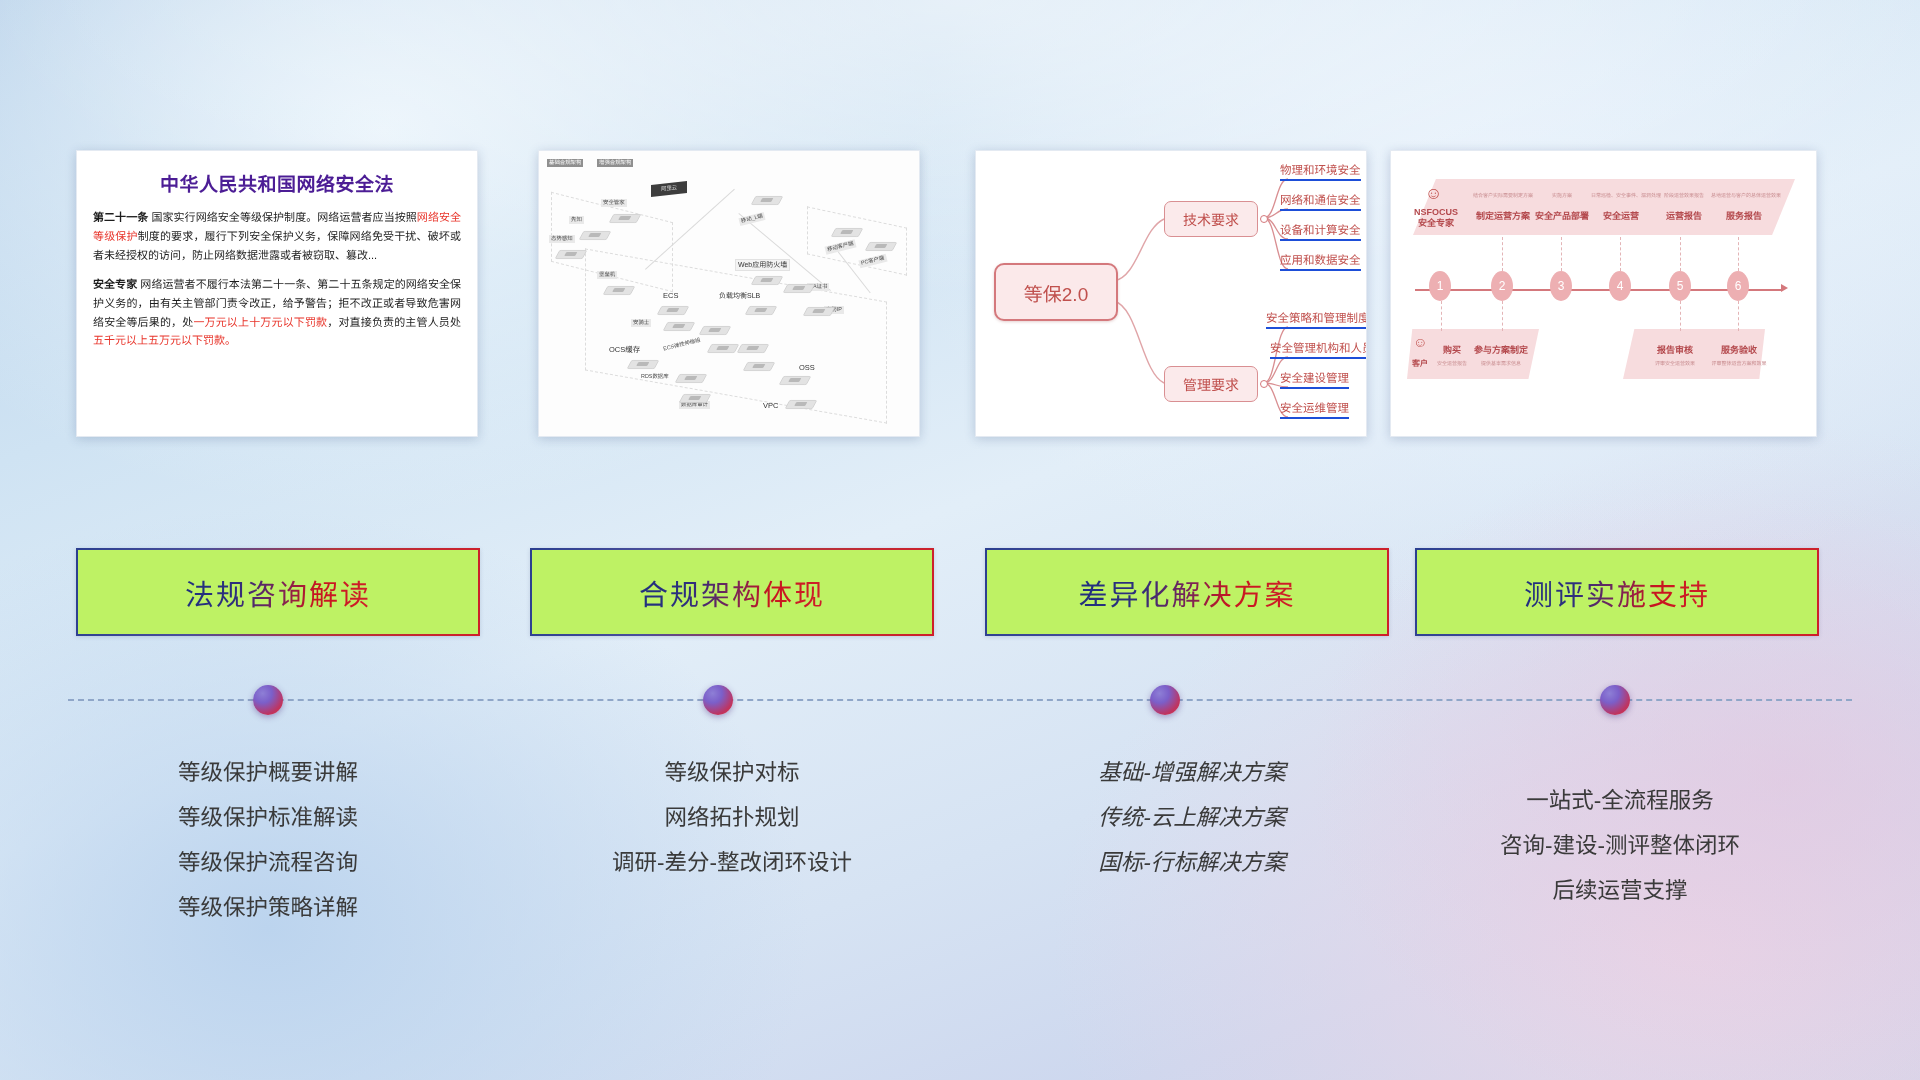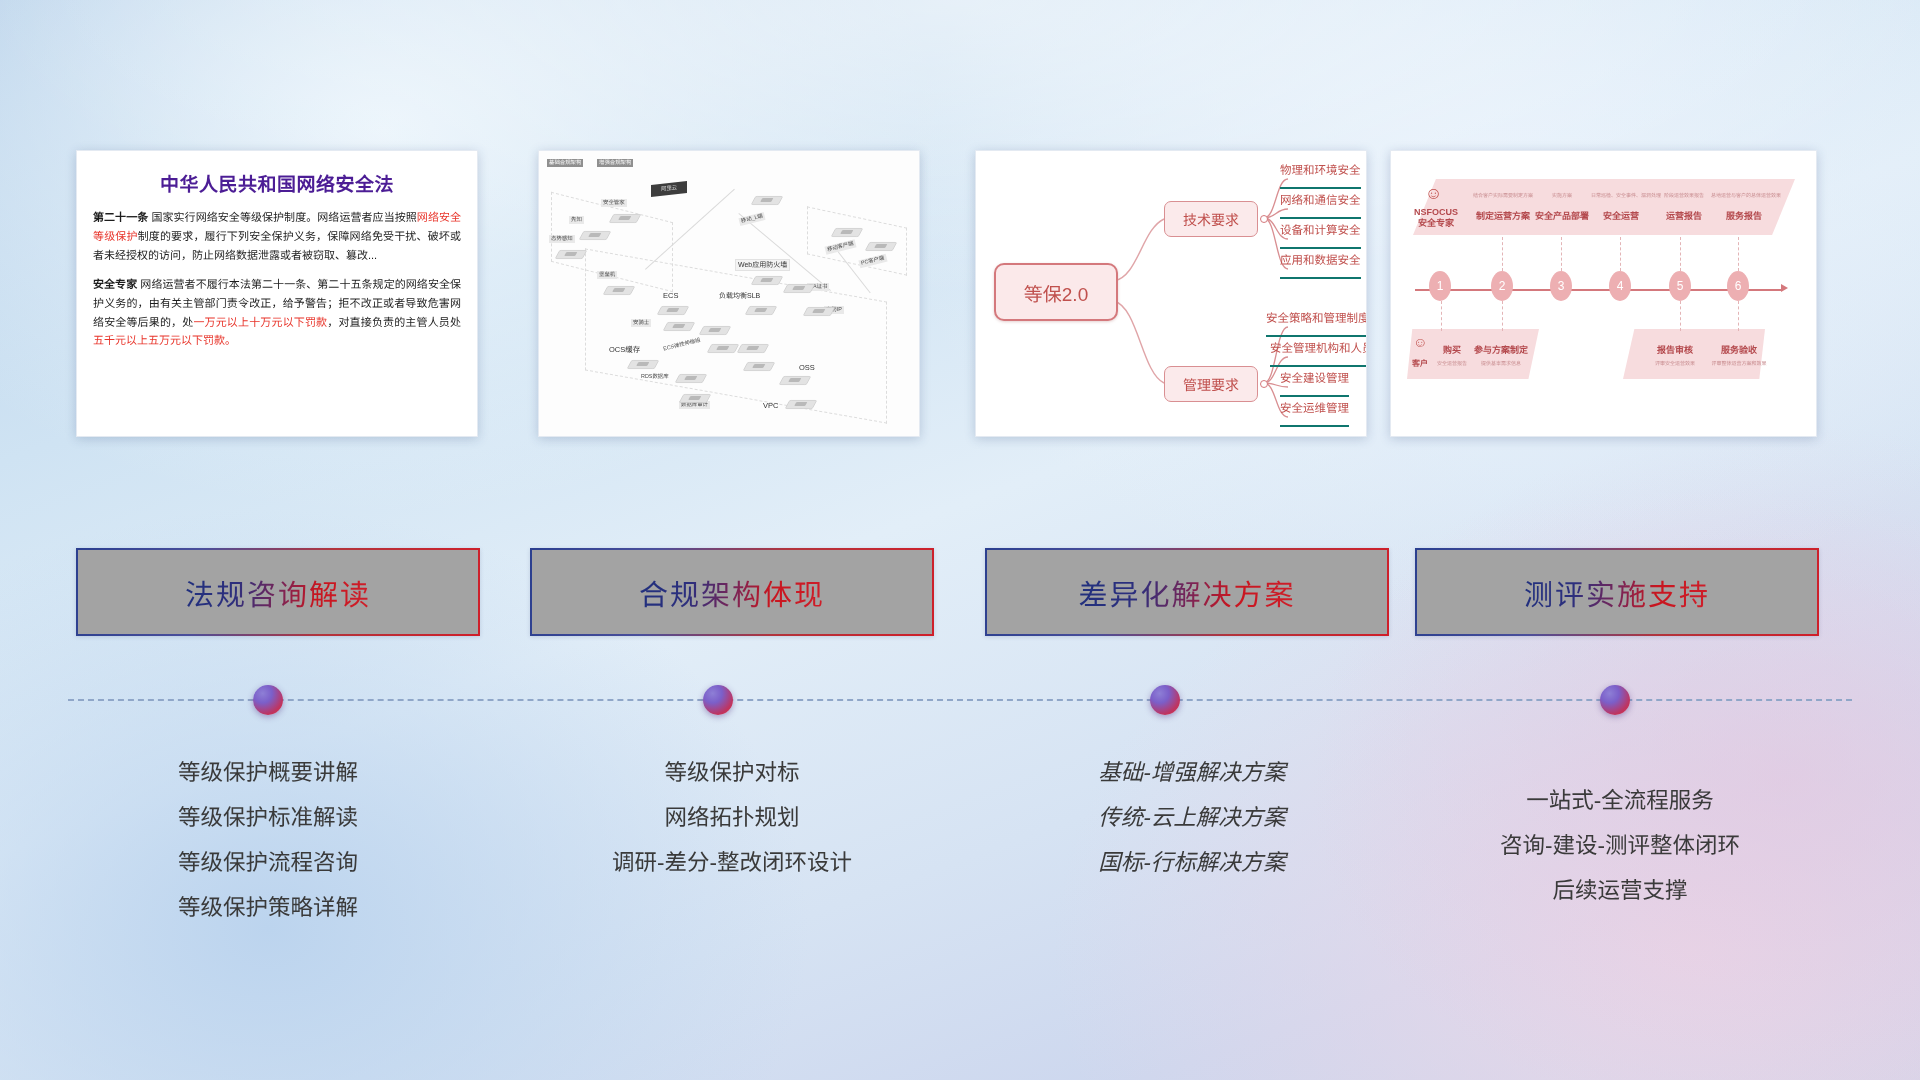--- a/index.html
+++ b/index.html
@@ -91,21 +91,21 @@
   .mind .br{
     position:absolute;width:92px;height:34px;
     border:1.6px solid #d98f92;border-radius:7px;background:#fbeaeb;
     display:flex;align-items:center;justify-content:center;
     font-size:14px;color:#c0504d;
   }
   .mind .br.b1{left:188px;top:50px;}
   .mind .br.b2{left:188px;top:215px;}
   .mind .leaf{
     position:absolute;font-size:11.5px;color:#c0504d;white-space:nowrap;
-    padding-bottom:8px;border-bottom:2px solid #0f766e;line-height:1.35;
+    padding-bottom:0;border-bottom:2px solid #1d4ed8;line-height:1.35;
   }
   .mind svg{position:absolute;left:0;top:0;width:100%;height:100%;}
   .mind .dot{position:absolute;width:6px;height:6px;border:1px solid #d4787c;border-radius:50%;background:#fff;}
 
   
   .tl{position:relative;width:100%;height:100%;background:#fff;}
   .tl .band{
     position:absolute;background:#f7dcde;
   }
   .tl .band.top{left:22px;top:28px;width:382px;height:56px;
@@ -123,21 +123,21 @@
   }
   .tl .dash{position:absolute;width:1px;border-left:1px dashed #e3b4b6;}
   .tl .lbl{position:absolute;font-size:9px;color:#b4494d;font-weight:bold;white-space:nowrap;text-align:center;}
   .tl .sub{position:absolute;font-size:5px;color:#c98e91;white-space:nowrap;text-align:center;}
   .tl .person{position:absolute;font-size:17px;color:#c0504d;line-height:1;}
 
   
   .titles{position:absolute;left:0;top:0;width:1920px;height:1080px;}
   .titlebox{
     position:absolute;top:548px;height:84px;
-    background:#a3a3a3;
+    background:#bef264;
     border:2px solid;
     border-image:linear-gradient(100deg,#2b3f8f 0%,#4a4f9b 30%,#b3343c 62%,#cf1f2a 100%) 1;
     box-shadow:0 1px 4px rgba(60,80,130,.18);
     display:flex;align-items:center;justify-content:center;
   }
   .titlebox .t{
     font-size:29px;font-weight:normal;letter-spacing:2px;
     background:linear-gradient(100deg,#20307e 0%,#2d2f7d 28%,#7c2455 52%,#c8151f 70%,#cf1f2a 100%);
     -webkit-background-clip:text;background-clip:text;color:transparent;
     white-space:nowrap;

